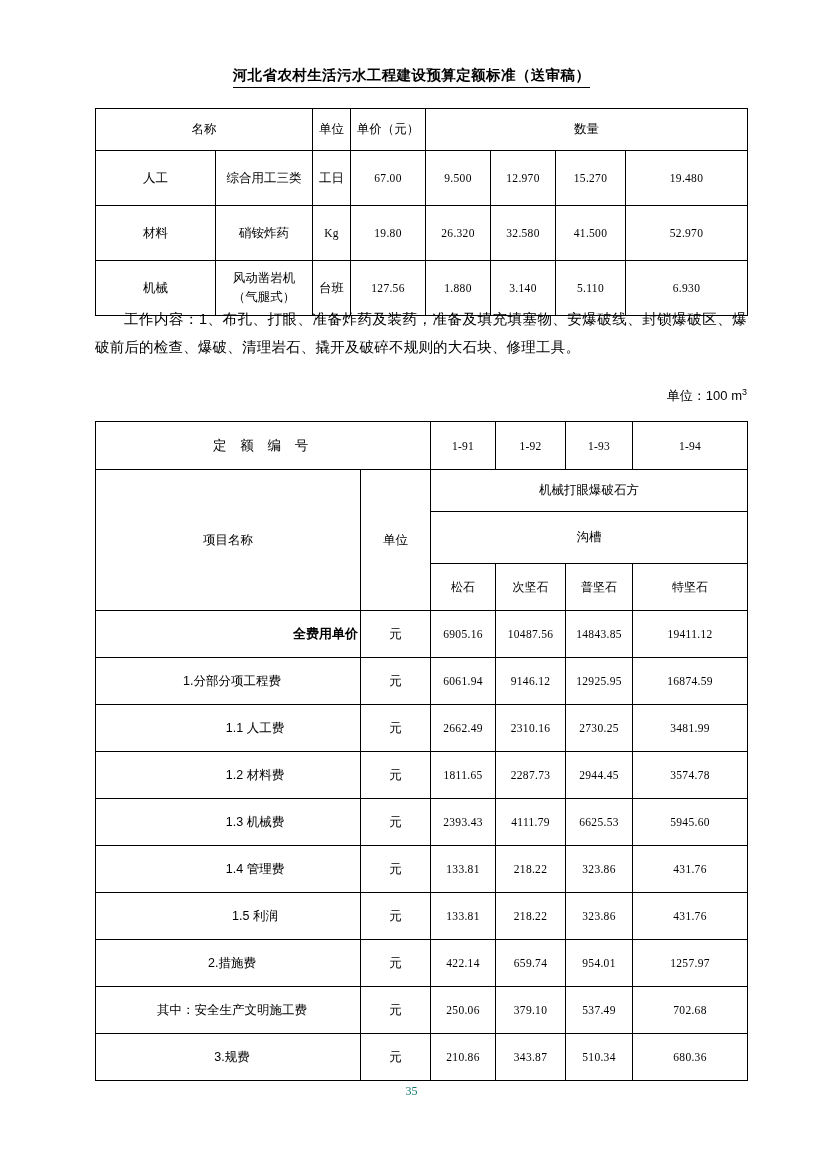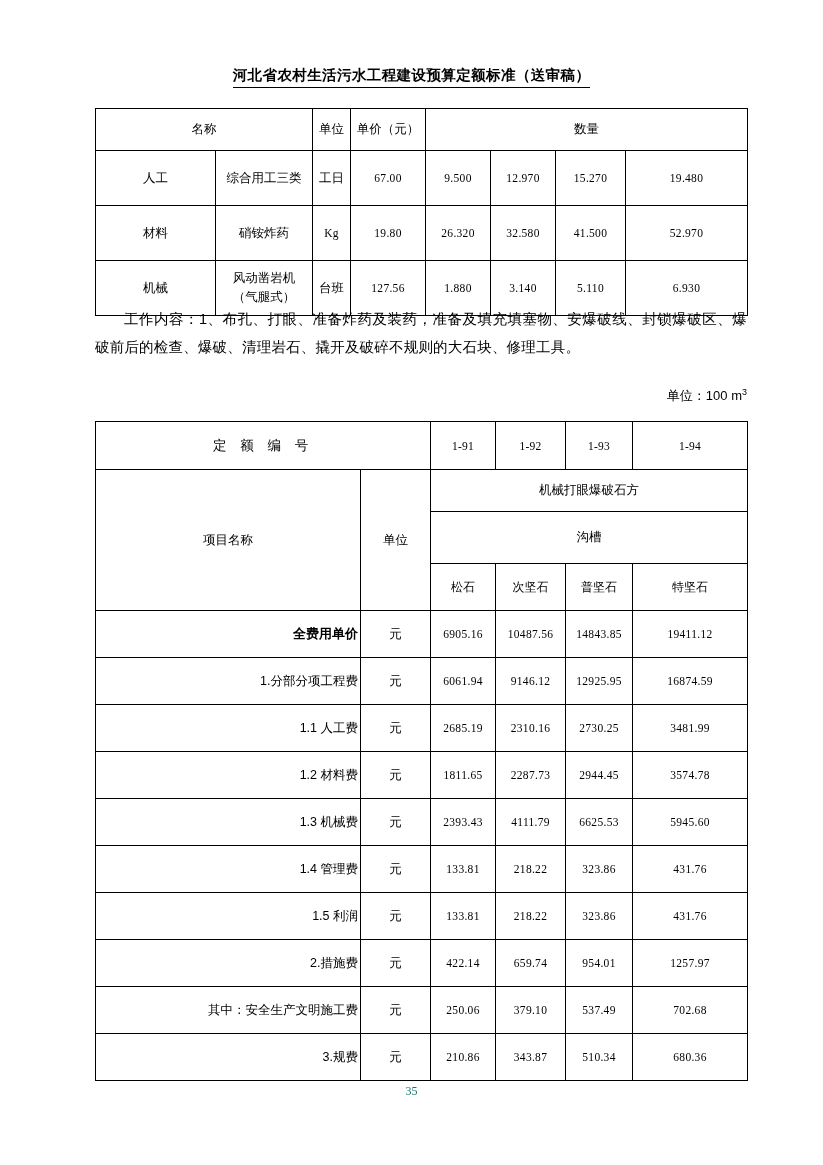--- a/index.html
+++ b/index.html
@@ -120,21 +120,21 @@
   }
   #table-quota .thick-top { border-top: 1.8px solid #000; }
   #table-quota .thick-bot { border-bottom: 1.8px solid #000; }
   #table-quota tr.r-code td { height: 48px; text-align: center; }
   #table-quota tr.r-cat td { height: 42px; }
   #table-quota tr.r-sub td { height: 52px; }
   #table-quota tr.r-rock td { height: 47px; }
   #table-quota tr.r-data td { height: 47px; }
 
   #table-quota td.item-name {
-    text-align: right;
+    text-align: center;
     padding-left: 10px;
     font-size: 12.5px;
   }
   #table-quota td.item-name.lvl0 {
     text-align: right;
     font-weight: bold;
     padding-left: 0;
     font-size: 13px;
   }
   #table-quota td.item-name.lvl2 {
@@ -276,21 +276,21 @@
         <td class="cn">元</td>
         <td class="num">6061.94</td>
         <td class="num">9146.12</td>
         <td class="num">12925.95</td>
         <td class="num">16874.59</td>
       </tr>
 
       <tr class="r-data">
         <td class="item-name lvl2">1.1 人工费</td>
         <td class="cn">元</td>
-        <td class="num">2685.19</td>
+        <td class="num">2662.49</td>
         <td class="num">2310.16</td>
         <td class="num">2730.25</td>
         <td class="num">3481.99</td>
       </tr>
 
       <tr class="r-data">
         <td class="item-name lvl2">1.2 材料费</td>
         <td class="cn">元</td>
         <td class="num">1811.65</td>
         <td class="num">2287.73</td>

